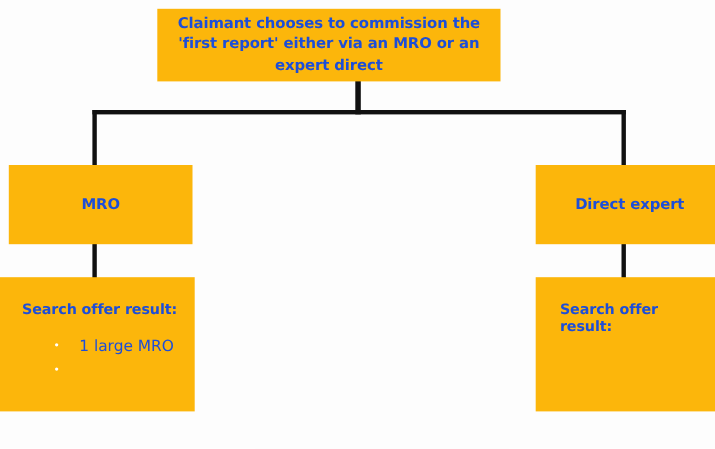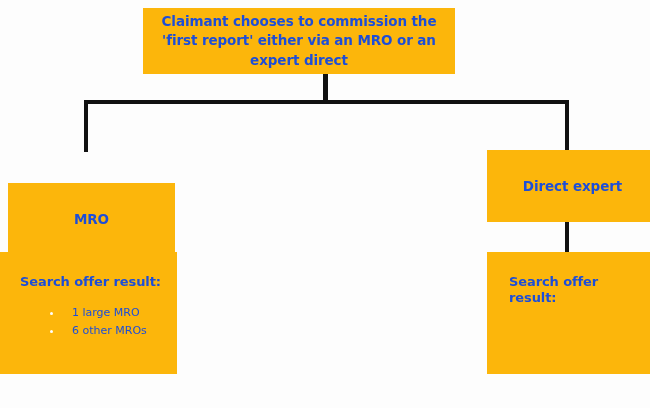--- a/index.html
+++ b/index.html
@@ -52,21 +52,21 @@
   }
 
   
   .box-cat {
     top: 150px;
     height: 72px;
     display: flex;
     align-items: center;
     justify-content: center;
   }
-  #box-mro  { left: 8px;   width: 167px; margin-top: 33px; }
+  #box-mro  { left: 8px;   width: 167px; }
   #box-direct { left: 487px; width: 171px; }
   .box-cat .title {
     font-size: 13.5px;
     font-weight: bold;
     text-align: center;
     letter-spacing: -0.1px;
   }
 
   
   .box-result {
@@ -86,21 +86,21 @@
   #box-result-mro .result-heading { padding-left: 10px; }
   #box-result-direct .result-heading { padding-left: 12px; text-align: left; }
 
   .bullets {
     list-style: none;
     margin: 16px 0 0 0;
     padding: 0;
   }
   .bullets li {
     position: relative;
-    font-size: 11px;
+    font-size: 14px;
     font-weight: normal;
     line-height: 1.35;
     margin-bottom: 4px;
     padding-left: 62px;
   }
   .bullets li .dot {
     position: absolute;
     left: 40px;
     top: 6px;
     width: 3px;
@@ -137,21 +137,20 @@
 
   <div class="box box-result" id="box-result-mro">
     <div class="result-heading">Search offer result:</div>
     <ul class="bullets">
       <li>
         <span class="dot"></span>
         <span>1 large MRO</span>
       </li>
       <li>
         <span class="dot"></span>
-        <span>6 other MROs</span>
       </li>
     </ul>
   </div>
 
   <div class="box box-result" id="box-result-direct">
     <div class="result-heading">Search offer result:</div>
   </div>
 
 </div>
 

